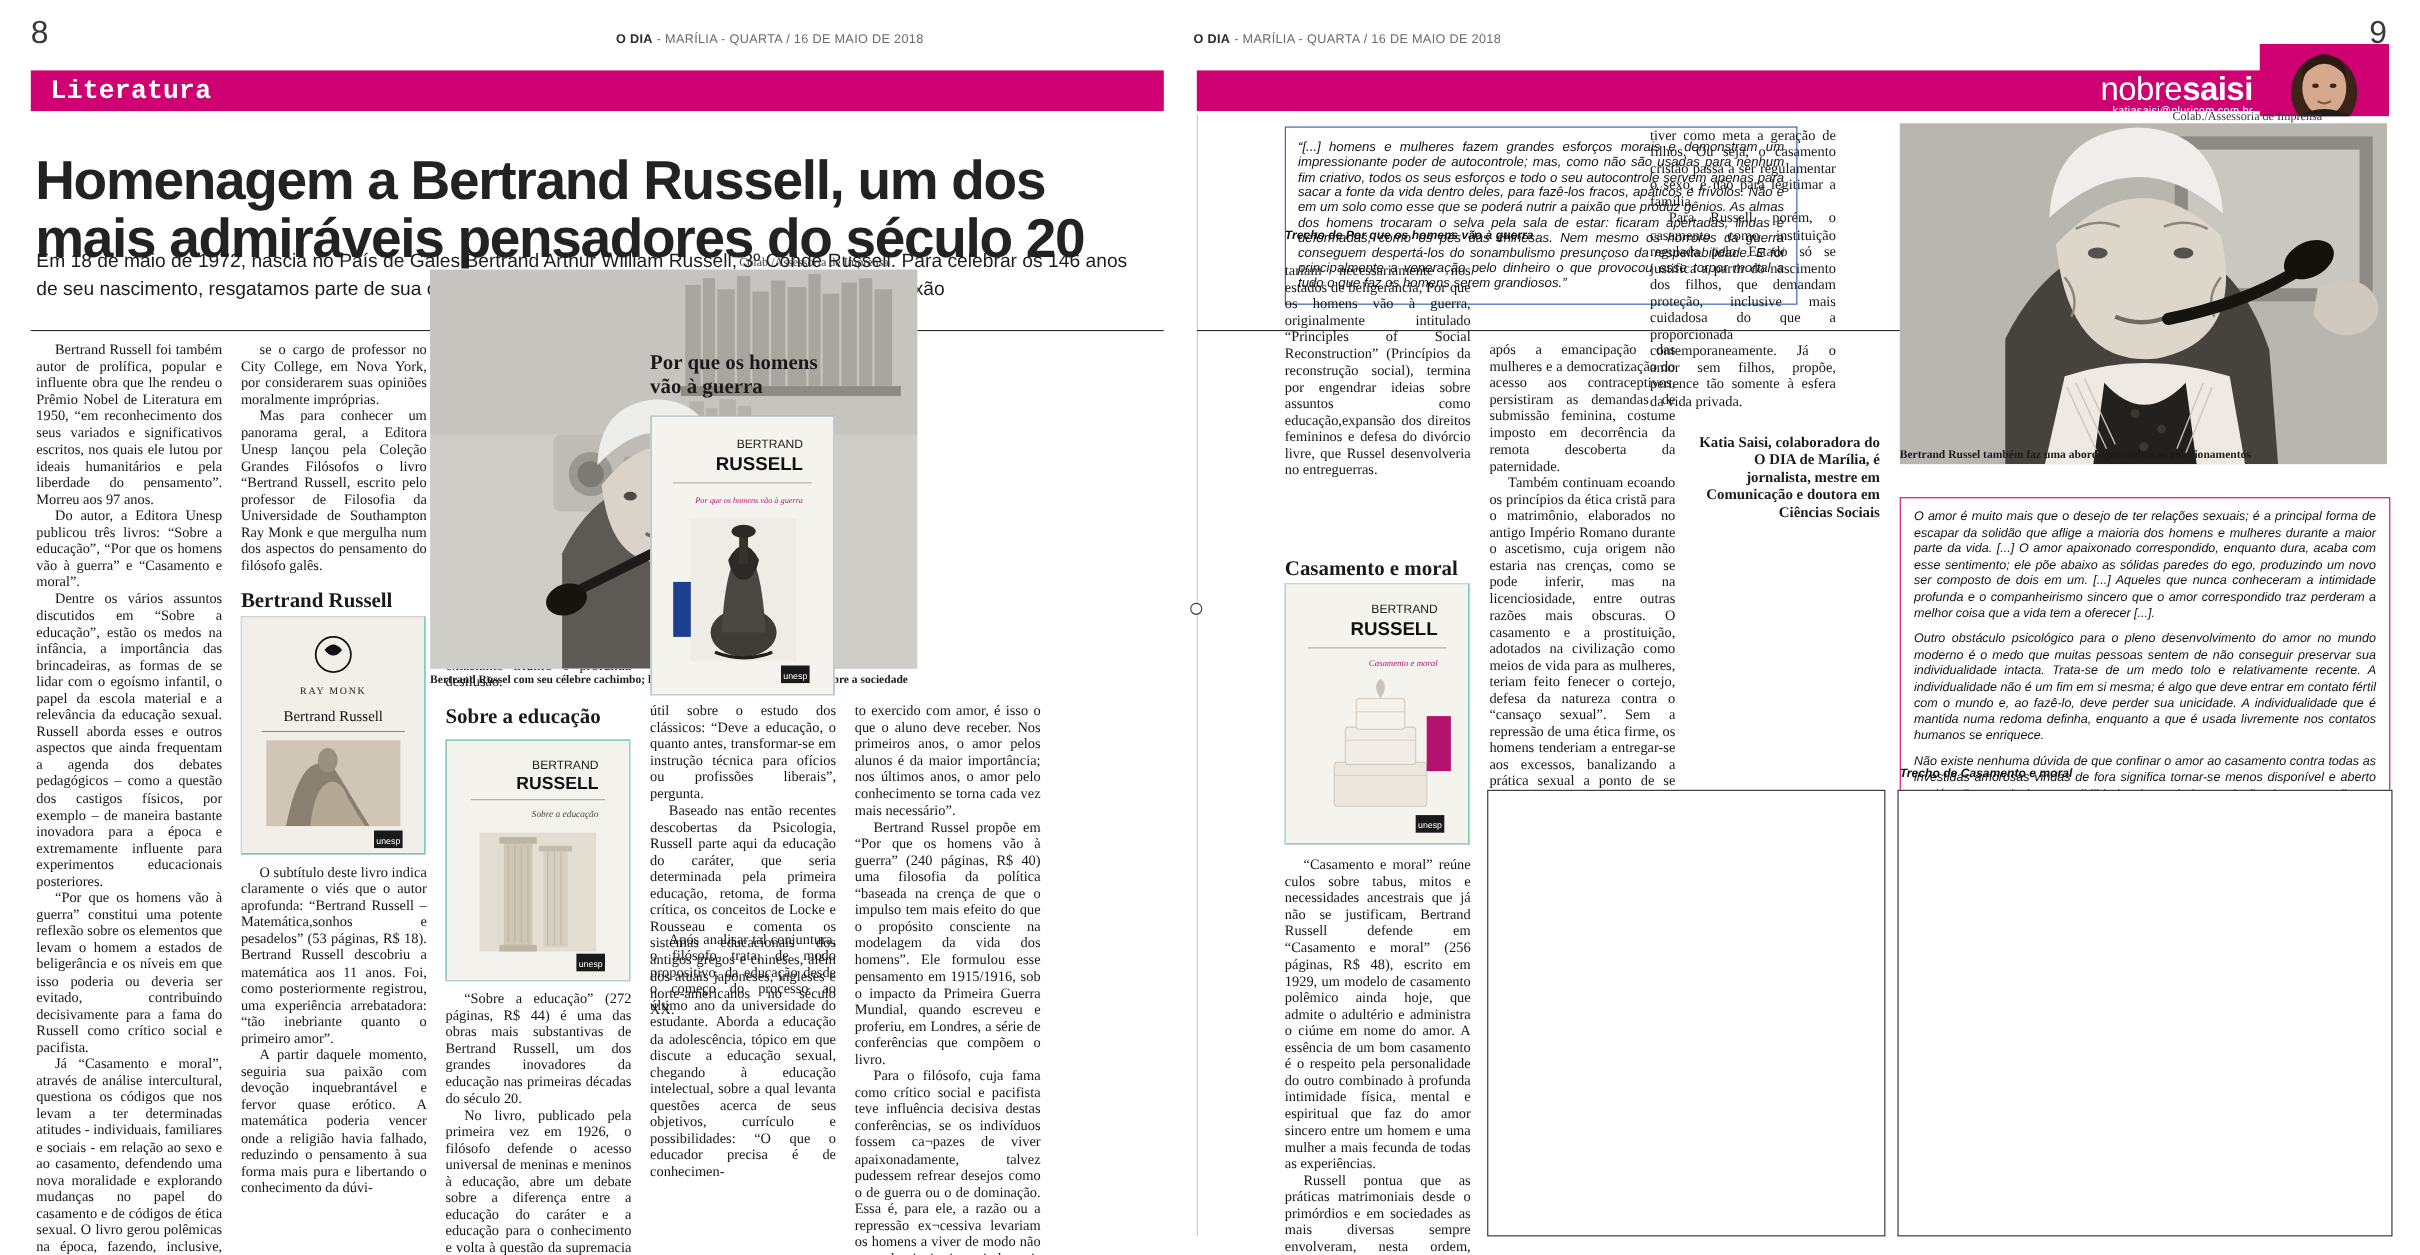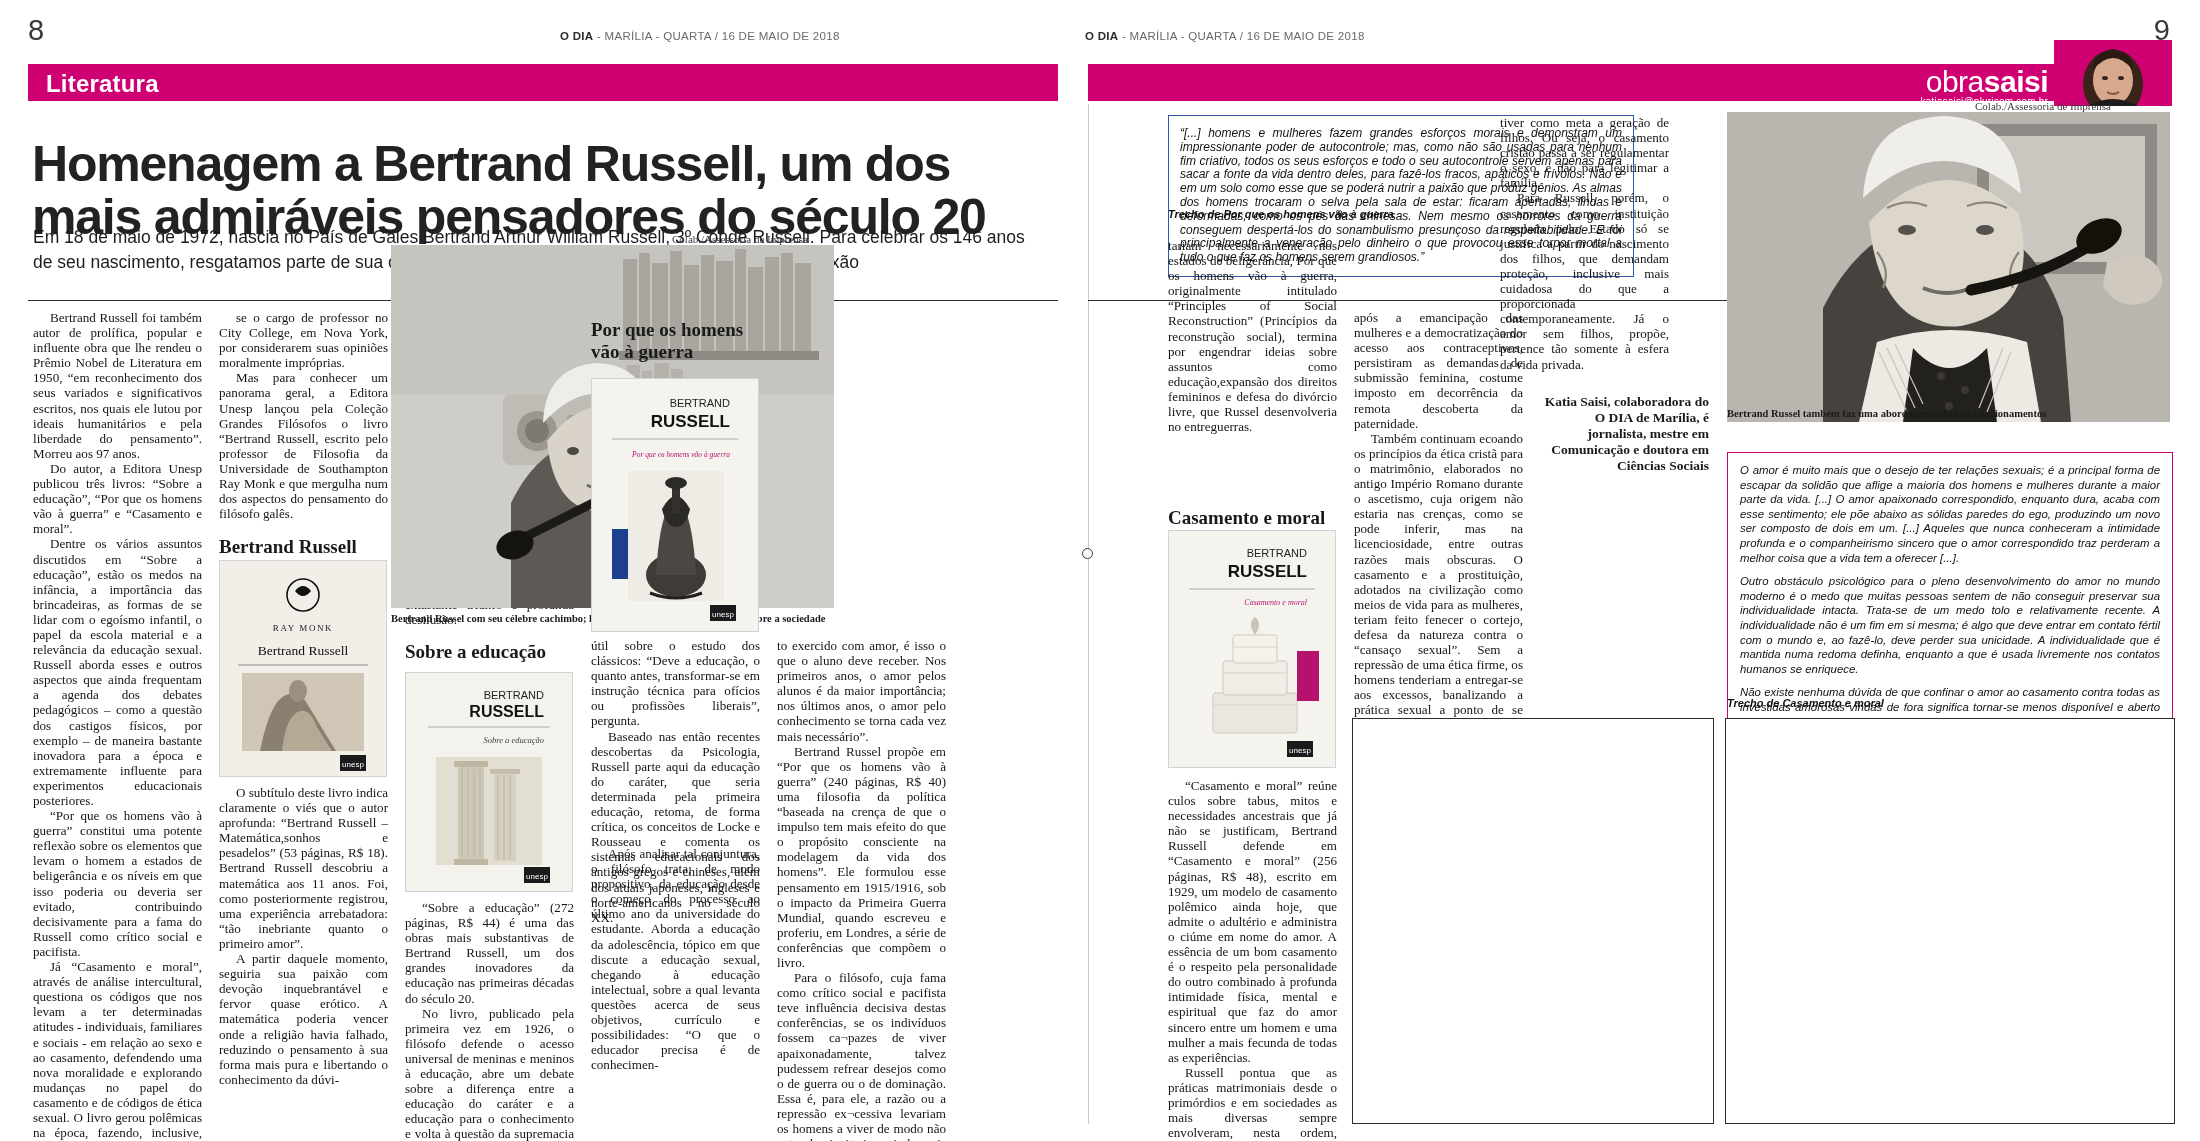--- a/index.html
+++ b/index.html
@@ -22,21 +22,21 @@
   .runhead.b{left:1085px;}
 
   
   .gutter{position:absolute;left:1088px;top:104px;width:1px;height:1020px;background:#c9c9c9;}
 
   
   .band{position:absolute;height:37px;background:#cf0072;}
   .band.left{left:28px;top:64px;width:1030px;}
   .band.right{left:1088px;top:64px;width:1082px;}
   .band-label{position:absolute;left:46px;top:70px;color:#fff;
-    font-family:Liberation Sans, sans-serif;font-weight:700;font-size:24px;letter-spacing:.2px;}
+    font-family:Liberation Mono, monospace;font-weight:700;font-size:24px;letter-spacing:.2px;}
 
   
   .kslogo{position:absolute;right:152px;top:66px;color:#fff;
     font-family:"Liberation Sans",sans-serif;font-size:30px;line-height:32px;letter-spacing:-.5px;}
   .kslogo .thin{font-weight:300;}
   .kslogo .bold{font-weight:700;}
   .ksmail{position:absolute;right:152px;top:96px;color:#fff;
     font-family:"Liberation Sans",sans-serif;font-size:10px;letter-spacing:.2px;}
   .ksportrait{position:absolute;right:28px;top:40px;width:118px;height:66px;overflow:hidden;}
   .ksportrait svg{display:block;}
@@ -104,21 +104,21 @@
     <b>O DIA</b><span> - </span><span>MARÍLIA - QUARTA / 16 DE MAIO DE 2018</span>
   </div>
 
   <div class="gutter"></div>
 
   <div class="band left"></div>
   <div class="band right"></div>
   <div class="band-label">Literatura</div>
 
   <div class="kslogo">
-    <span class="thin">obra</span><span class="bold">saisi</span>
+    <span class="thin">nobre</span><span class="bold">saisi</span>
   </div>
   <div class="ksmail">katiasaisi@pluricom.com.br</div>
   <div class="ksportrait">
     <svg width="118" height="66" viewBox="0 0 118 66">
       <rect width="118" height="66" fill="#cf0072"></rect>
       <g transform="translate(26,0)">
         <ellipse cx="33" cy="44" rx="30" ry="34" fill="#3a2318"></ellipse>
         <ellipse cx="33" cy="40" rx="20" ry="25" fill="#d7a98c"></ellipse>
         <path d="M13 30 Q33 6 53 30 Q53 12 33 9 Q13 12 13 30Z" fill="#2b1a12"></path>
         <ellipse cx="25" cy="38" rx="3" ry="2" fill="#3a2318"></ellipse>

